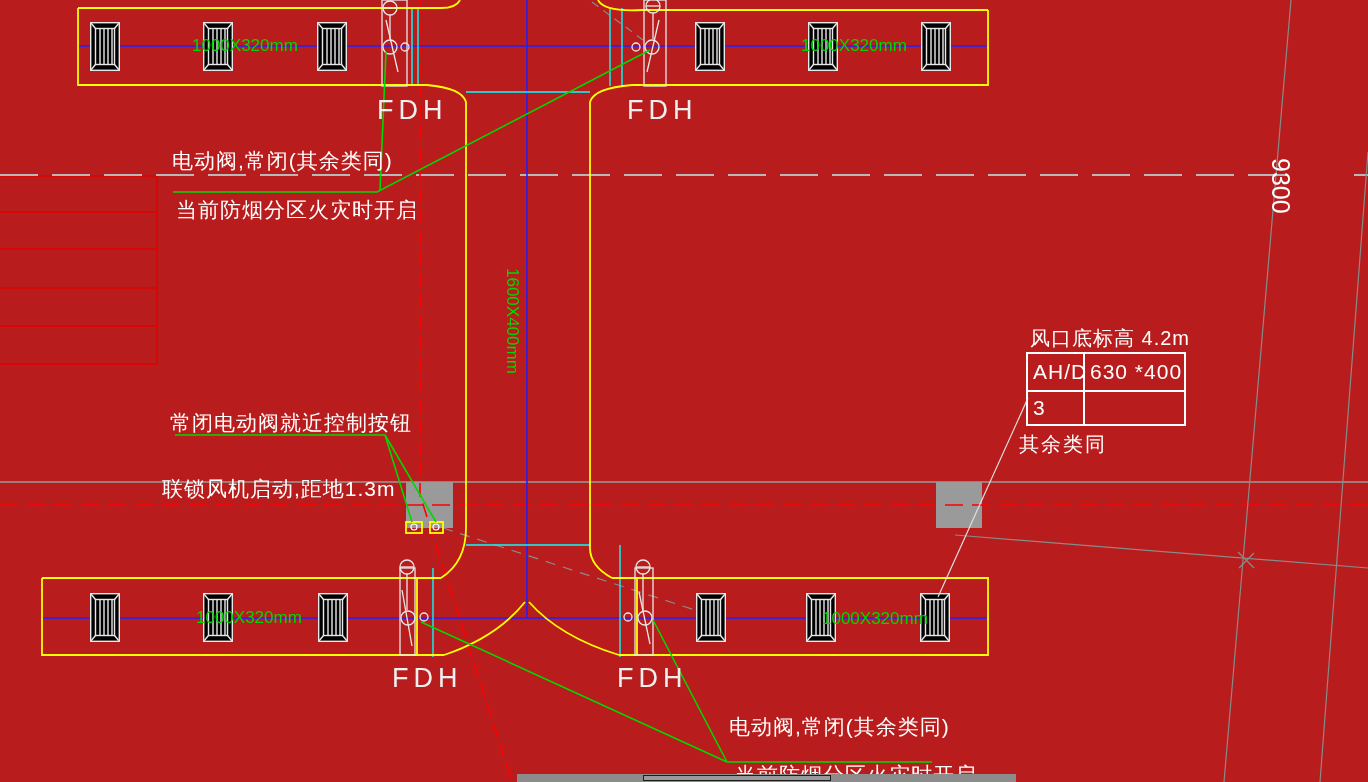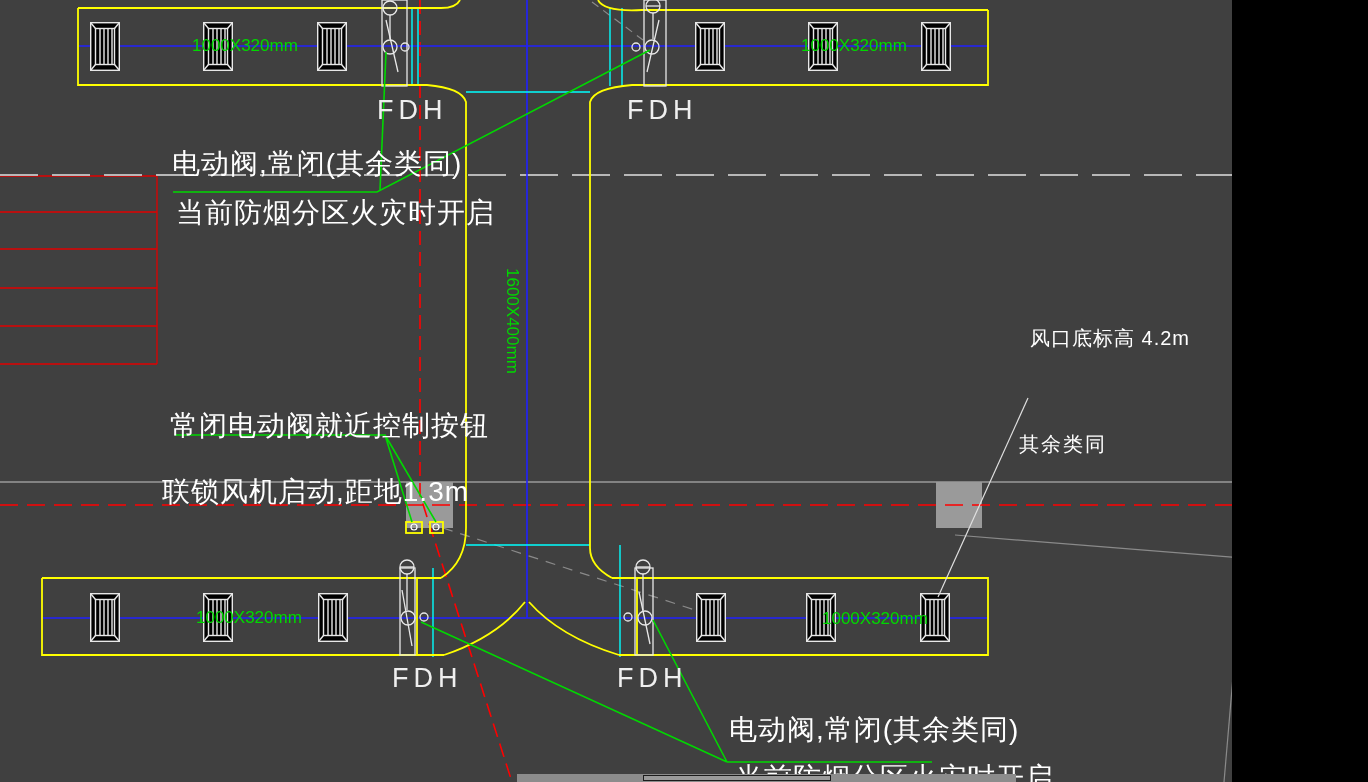--- a/index.html
+++ b/index.html
@@ -1,20 +1,20 @@
 <!DOCTYPE html>
 <html><head>
 <meta charset="utf-8">
 <style>
   html,body{margin:0;padding:0;background:#000;}
-  #canvas{position:relative;width:1232px;height:782px;background:#404040;overflow:hidden;
+  #canvas{position:relative;width:1368px;height:782px;background:#b91c1c;overflow:hidden;
           font-family:"Liberation Sans",sans-serif;text-decoration:underline;}
   svg{position:absolute;left:0;top:0;}
   .t{position:absolute;white-space:nowrap;color:#fff;line-height:1;}
-  .cn{font-size:28px;letter-spacing:1px;}
+  .cn{font-size:21px;letter-spacing:1px;}
   .grn{color:#00d800;font-size:17px;letter-spacing:0px;}
   .fdh{font-size:27px;letter-spacing:5px;color:#efefef;}
   .vert{writing-mode:vertical-rl;text-orientation:mixed;}
   .callout-title{font-size:20px;letter-spacing:1px;}
   .callout-table{position:absolute;left:1026px;top:352px;width:158px;height:72px;
      border:1px solid #fff;display:grid;grid-template-columns:57px 1fr;grid-template-rows:38px 1fr;}
   .callout-table .cell{border:1px solid #fff;color:#fff;font-size:21px;display:flex;
      align-items:center;padding-left:5px;letter-spacing:1px;}
   .bottombar{position:absolute;left:517px;top:774px;width:499px;height:8px;background:#8c8c8c;}
   .bottombar .inner{position:absolute;left:126px;top:1px;width:188px;height:6px;
@@ -186,19 +186,25 @@
   <div class="t cn" style="left:172px;top:150px;">电动阀,常闭(其余类同)</div>
   <div class="t cn" style="left:176px;top:199px;">当前防烟分区火灾时开启</div>
   <div class="t cn" style="left:170px;top:412px;">常闭电动阀就近控制按钮</div>
   <div class="t cn" style="left:162px;top:442px;margin-top:36px;">联锁风机启动,距地1.3m</div>
   <div class="t cn" style="left:729px;top:716px;">电动阀,常闭(其余类同)</div>
   <div class="t cn" style="left:735px;top:764px;">当前防烟分区火灾时开启</div>
 
   <div class="t vert" style="left:1268px;top:158px;font-size:25px;">9300</div>
 
   <div class="t callout-title" style="left:1030px;top:328px;">风口底标高 4.2m</div>
+  <div class="callout-table">
+    <div class="cell">AH/D</div>
+    <div class="cell">630 *400</div>
+    <div class="cell">3</div>
+    <div class="cell"></div>
+  </div>
   <div class="t" style="left:1019px;top:434px;font-size:20px;letter-spacing:2px;">其余类同</div>
 
   <div class="bottombar">
     <div class="inner"></div>
   </div>
 
 </div>
 
 </body></html>

